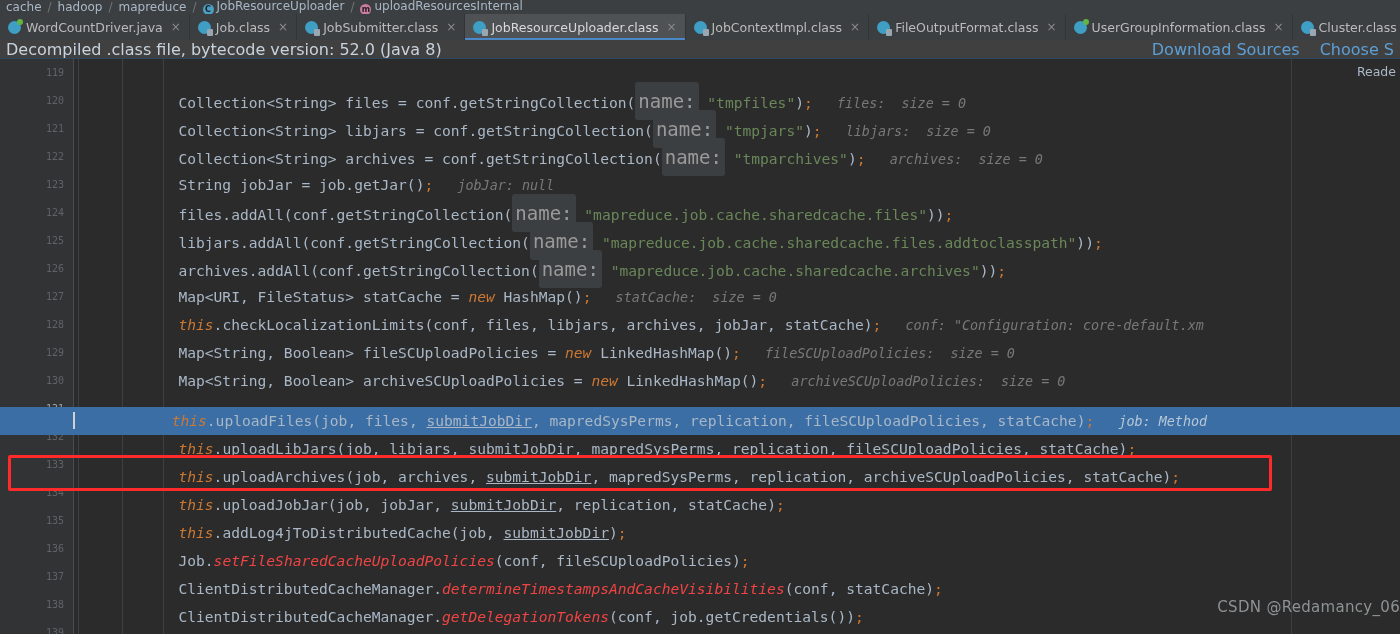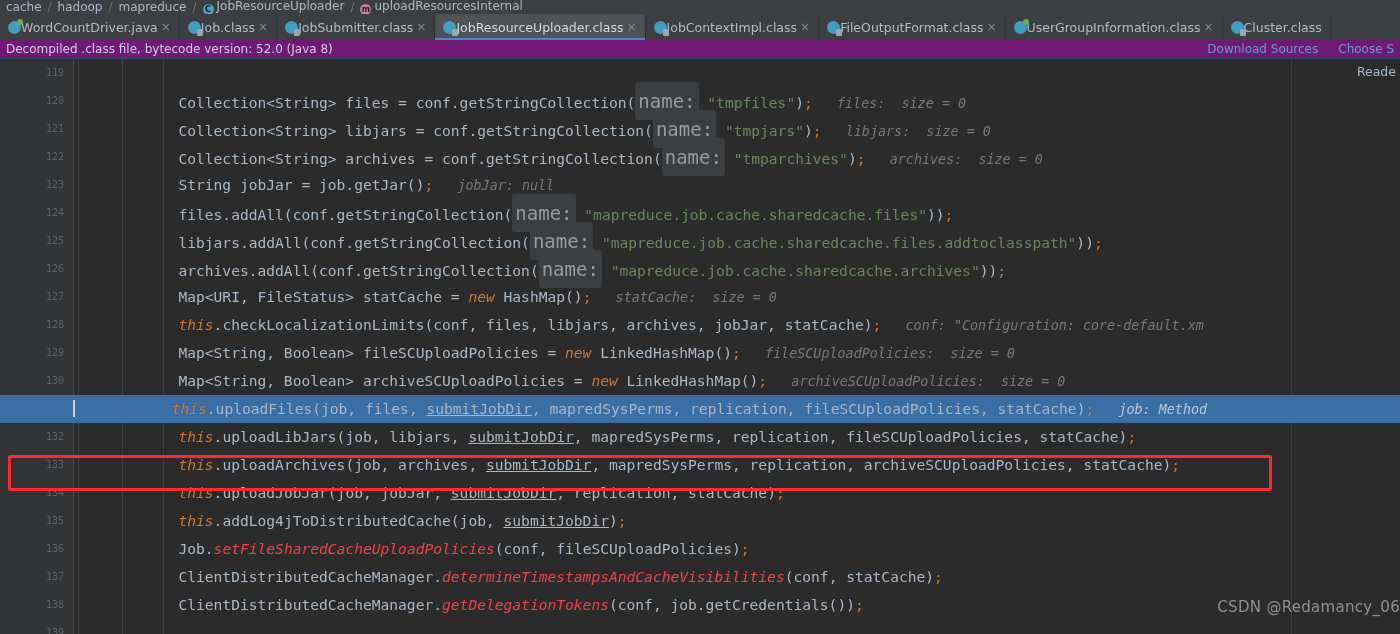--- a/index.html
+++ b/index.html
@@ -27,21 +27,21 @@
   }
   .ico-class{background:#4a9ec4;}
   .ico-method{background:#c97ba0;}
 
   
   .tabbar{
     position:absolute;left:0;top:14px;width:1400px;height:26px;
     background:#3c3f41;display:flex;align-items:stretch;overflow:hidden;
   }
   .tab{
-    display:flex;align-items:center;
+    display:flex;align-items:center;gap:5px;
     padding:0 8px 0 8px;height:26px;box-sizing:border-box;
     font-size:12.5px;color:#bbbbbb;white-space:nowrap;
     border-right:1px solid #323537;position:relative;
   }
   .tab.active{background:#4e5254;color:#d8d8d8;}
   .tab.active::after{
     content:"";position:absolute;left:0;right:0;bottom:0;height:2px;background:#4a88c7;
   }
   .tab-icon{
     width:13px;height:13px;border-radius:50%;flex:0 0 auto;position:relative;
@@ -60,23 +60,23 @@
   .tab-icon.clsg{background:#3f9ec4;}
   .tab-icon.clsg::after{
     content:"";position:absolute;right:-2px;top:-2px;width:6px;height:6px;
     border-radius:50%;background:#62b543;
   }
   .tab-close{color:#8b8b8b;font-size:12px;margin-left:3px;line-height:1;}
 
   
   .notice{
     position:absolute;left:0;top:40px;width:1400px;height:19px;
-    background:#701a75;border-bottom:1px solid #2c4762;
+    background:#404040;border-bottom:1px solid #2c4762;
     display:flex;align-items:center;box-sizing:border-box;
-    padding:0 6px;font-size:12px;color:#c8d3de;overflow:hidden;white-space:nowrap;
+    padding:0 6px;font-size:16px;color:#c8d3de;overflow:hidden;white-space:nowrap;
   }
   .notice-spacer{flex:1 1 auto;}
   .notice-link{color:#5c9fd6;margin-left:20px;cursor:pointer;}
 
   
   .editor{
     position:absolute;left:0;top:59px;width:1400px;height:575px;
     background:#2b2b2b;overflow:hidden;
   }
   .gutter{
@@ -96,21 +96,21 @@
 
   .code{
     position:absolute;left:0;top:0;width:1400px;height:575px;
     font-family:"DejaVu Sans Mono","Liberation Mono",monospace;
     font-size:14.6px;
   }
   .line{
     position:relative;height:28px;line-height:28px;white-space:pre;
     padding-left:73px;box-sizing:border-box;color:#a9b7c6;
   }
-  .line.selected{background:#3a6ea5;}
+  .line.selected{background:#3a6ea5;margin-top:12px;}
   .line.selected .hint{color:#b8c7d6;}
   .line-inner{display:inline-block;}
 
   
   .kw{color:#cc7832;font-style:italic;}
   .str{color:#6a8759;}
   .punc{color:#a9b7c6;}
   .semi{color:#cc7832;}
   .ident{color:#a9b7c6;}
   .stat{color:#ef4444;font-style:italic;margin-top:28px;}

